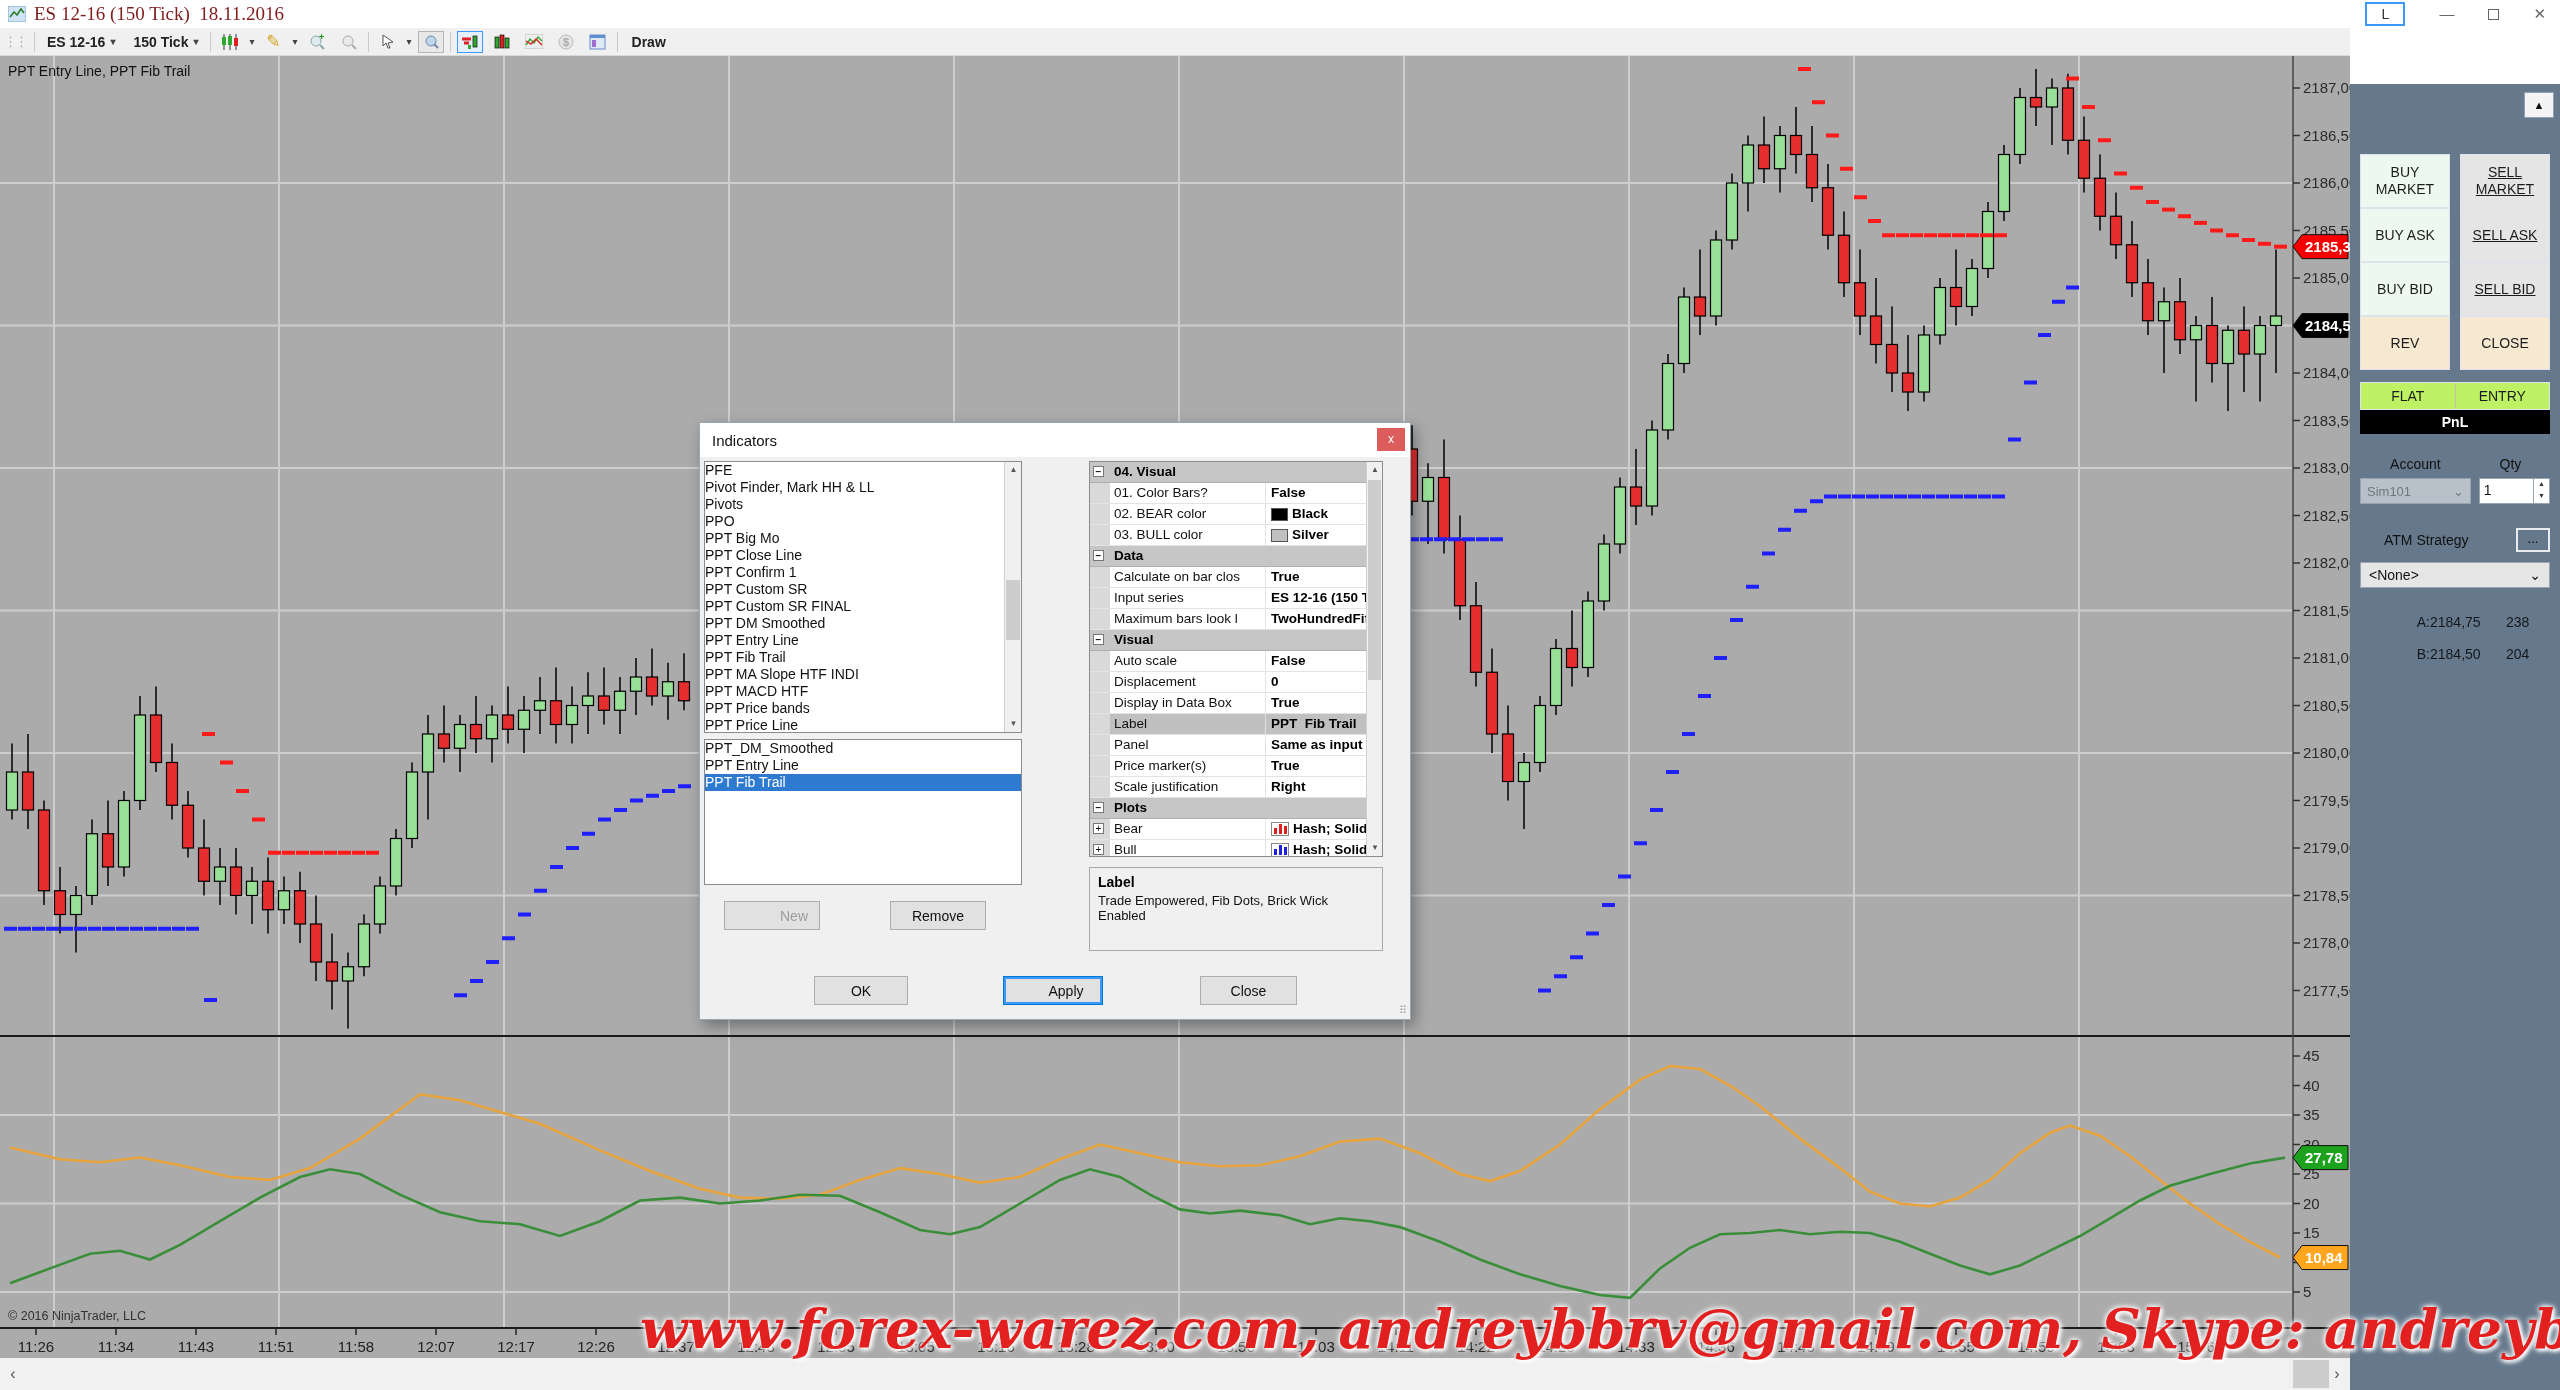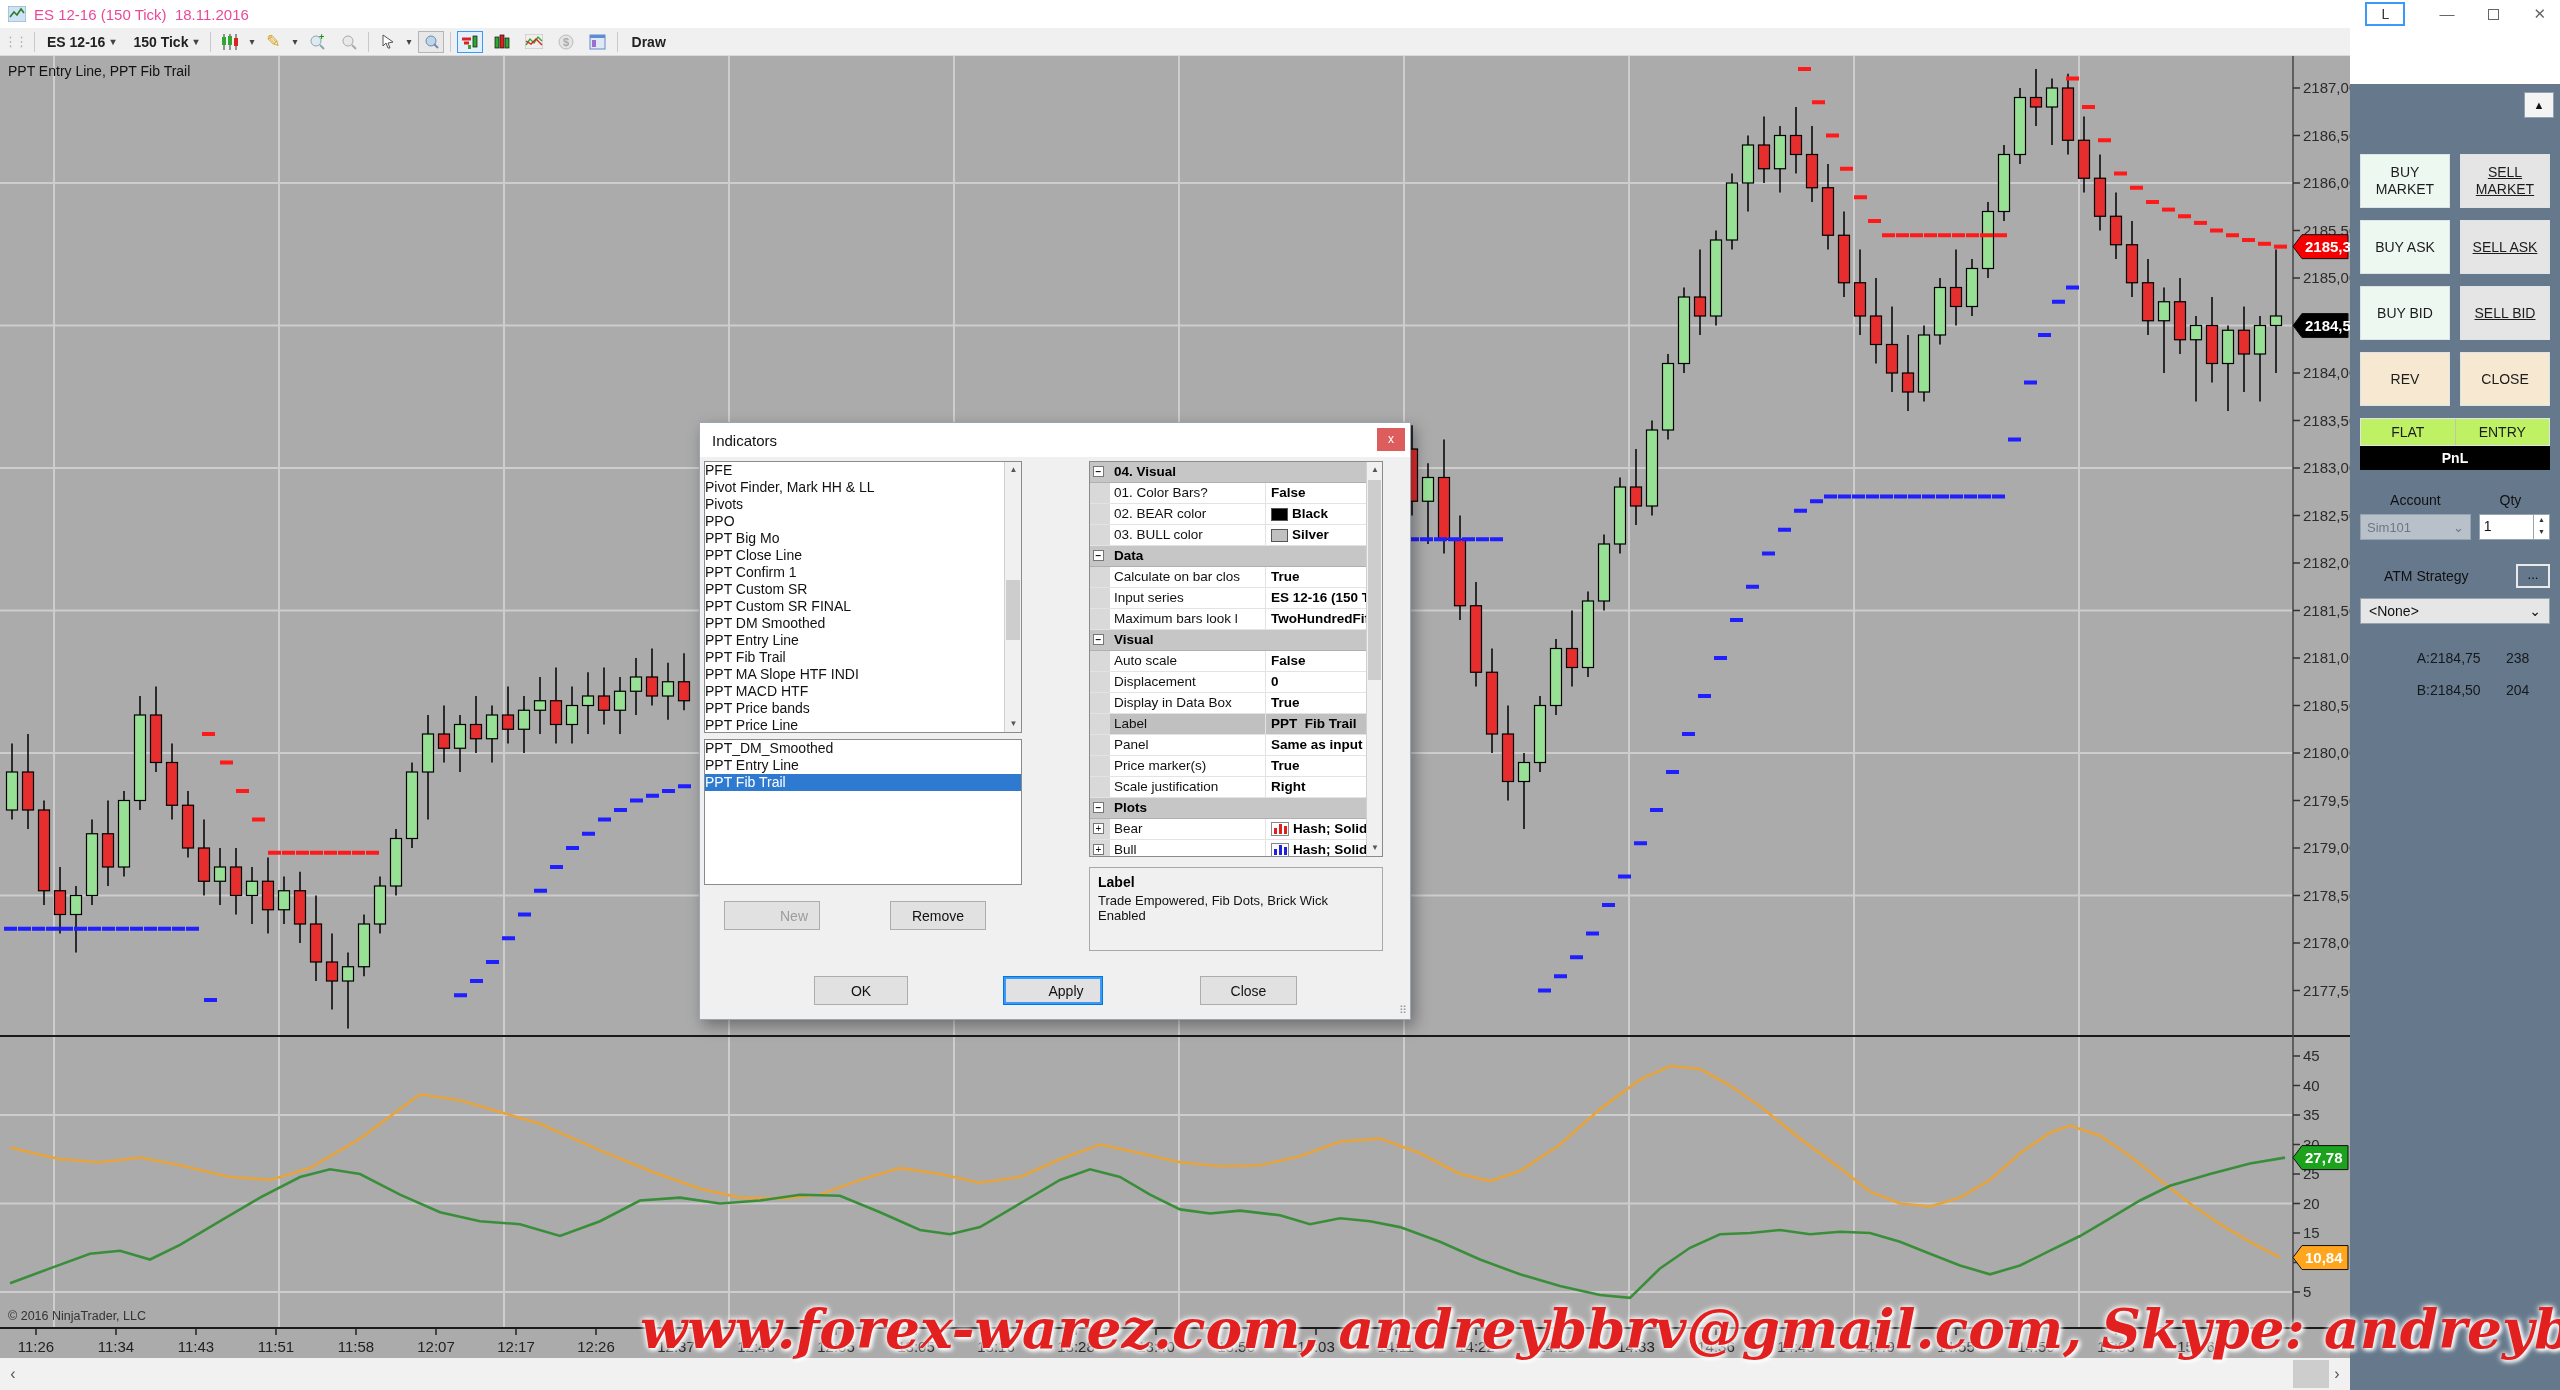--- a/index.html
+++ b/index.html
@@ -4,21 +4,21 @@
 <style>
   * { margin:0; padding:0; box-sizing:border-box; }
   html,body { width:2560px; height:1390px; overflow:hidden; background:#fff;
     font-family:"Liberation Sans", sans-serif; }
   [data-bind]{ white-space:pre; }
   #app { position:relative; width:2560px; height:1390px; }
 
   
   .titlebar { position:relative; height:28px; background:#ffffff; display:flex; align-items:center; padding-left:8px; }
   .app-icon { width:18px; height:16px; margin-right:8px; }
-  .win-title { font-size:15px; color:#ec4899; }
+  .win-title { font-size:19px; color:#7f1d1d;font-family:Liberation Serif, serif; }
   .win-controls { position:absolute; right:14px; top:0; height:28px; display:flex; align-items:center; gap:34px; }
   .link-btn { width:40px; height:24px; background:#fff; border:2px solid #3b99fc; color:#333;
     font-size:14px; text-align:center; line-height:20px; cursor:pointer; }
   .win-glyph { color:#666; font-size:15px; cursor:pointer; line-height:28px; }
   .restore-glyph { width:11px; height:11px; border:1.5px solid #666; display:inline-block; cursor:pointer; }
 
   
   .toolbar { height:28px; background:#f0f0f0; border-bottom:1px solid #d9d9d9; display:flex; align-items:center;
     padding-left:4px; gap:6px; width:2350px; }
   .grip { color:#a9a9a9; font-size:13px; letter-spacing:-2px; margin-right:2px; }
@@ -38,21 +38,21 @@
   
   .hscroll { position:relative; width:2350px; height:32px; background:#f1f1f1; }
   .hs-arrow { position:absolute; top:0; width:26px; height:32px; text-align:center; line-height:32px; color:#555;
     font-size:16px; cursor:pointer; }
   .hs-thumb { position:absolute; left:2293px; top:2px; width:36px; height:28px; background:#cdcdcd; cursor:pointer; }
 
   
   .trade-panel { position:absolute; right:0; top:28px; width:210px; height:1362px; background:#66798c; padding:8px 10px; }
   .collapse-btn { position:absolute; top:8px; right:6px; width:30px; height:26px; background:#f4f4f4;
     border:1px solid #8fa0b0; text-align:center; line-height:24px; font-size:11px; color:#111; cursor:pointer; }
-  .btn-grid { margin-top:62px; display:grid; grid-template-columns:1fr 1fr; gap:12px 10px; }
+  .btn-grid { margin-top:62px; display:grid; grid-template-columns:1fr 1fr; gap:0 10px; }
   .t-btn { height:54px; display:flex; align-items:center; justify-content:center; text-align:center;
     font-size:14px; color:#1c1c1c; border:1px solid #dde3e8; cursor:pointer; line-height:17px; white-space:pre-line; }
   .t-buy  { background:#edf9f0; }
   .t-sell { background:#e5e5e5;text-decoration:underline; }
   .t-tan  { background:#f7e8d2; }
   .flat-row { margin-top:12px; display:flex; border:1px solid #dde3e8; }
   .flat-row .t-half { flex:1; height:26px; background:#bef264; text-align:center; line-height:26px; font-size:14px; color:#1c1c1c; cursor:pointer; }
   .flat-row .t-half + .t-half { border-left:1px solid #c9b globalThis; border-left:1px solid #cbbfae; }
   .pnl-bar { height:24px; background:#000; color:#fff; text-align:center; line-height:24px; font-size:14px; font-weight:bold; }
   .acct-labels { margin-top:22px; display:flex; font-size:14px; color:#101010; }

